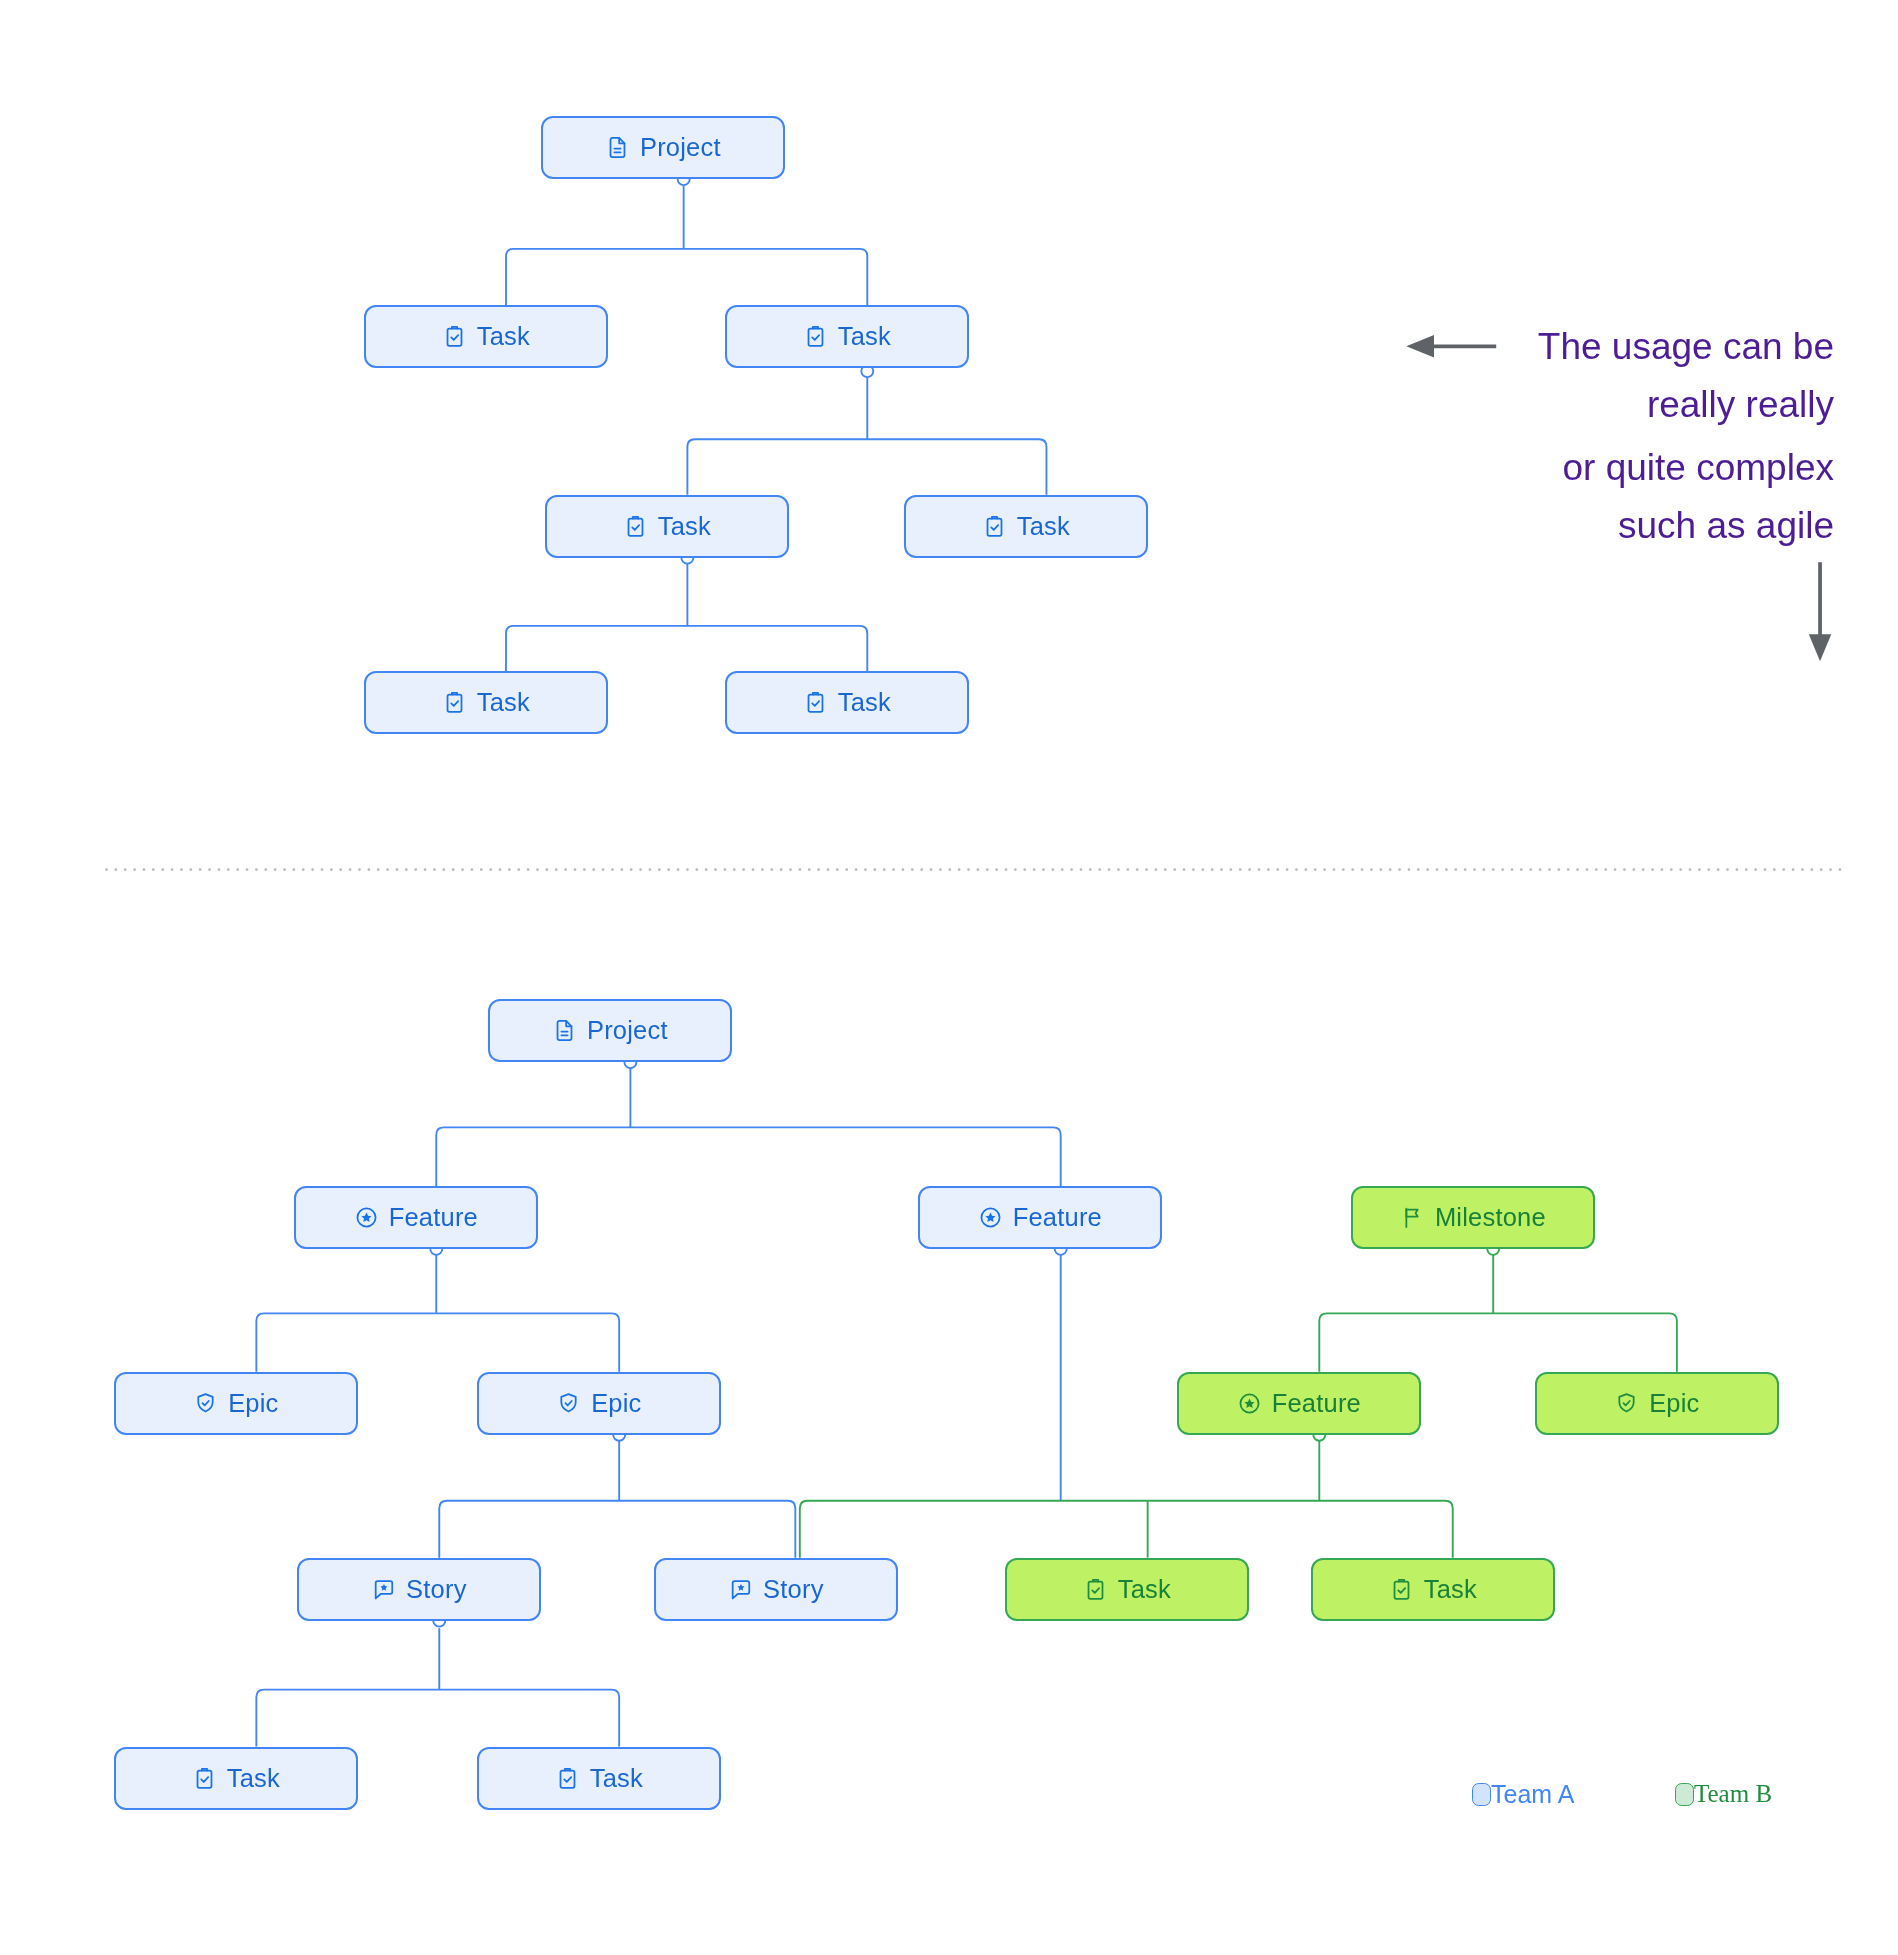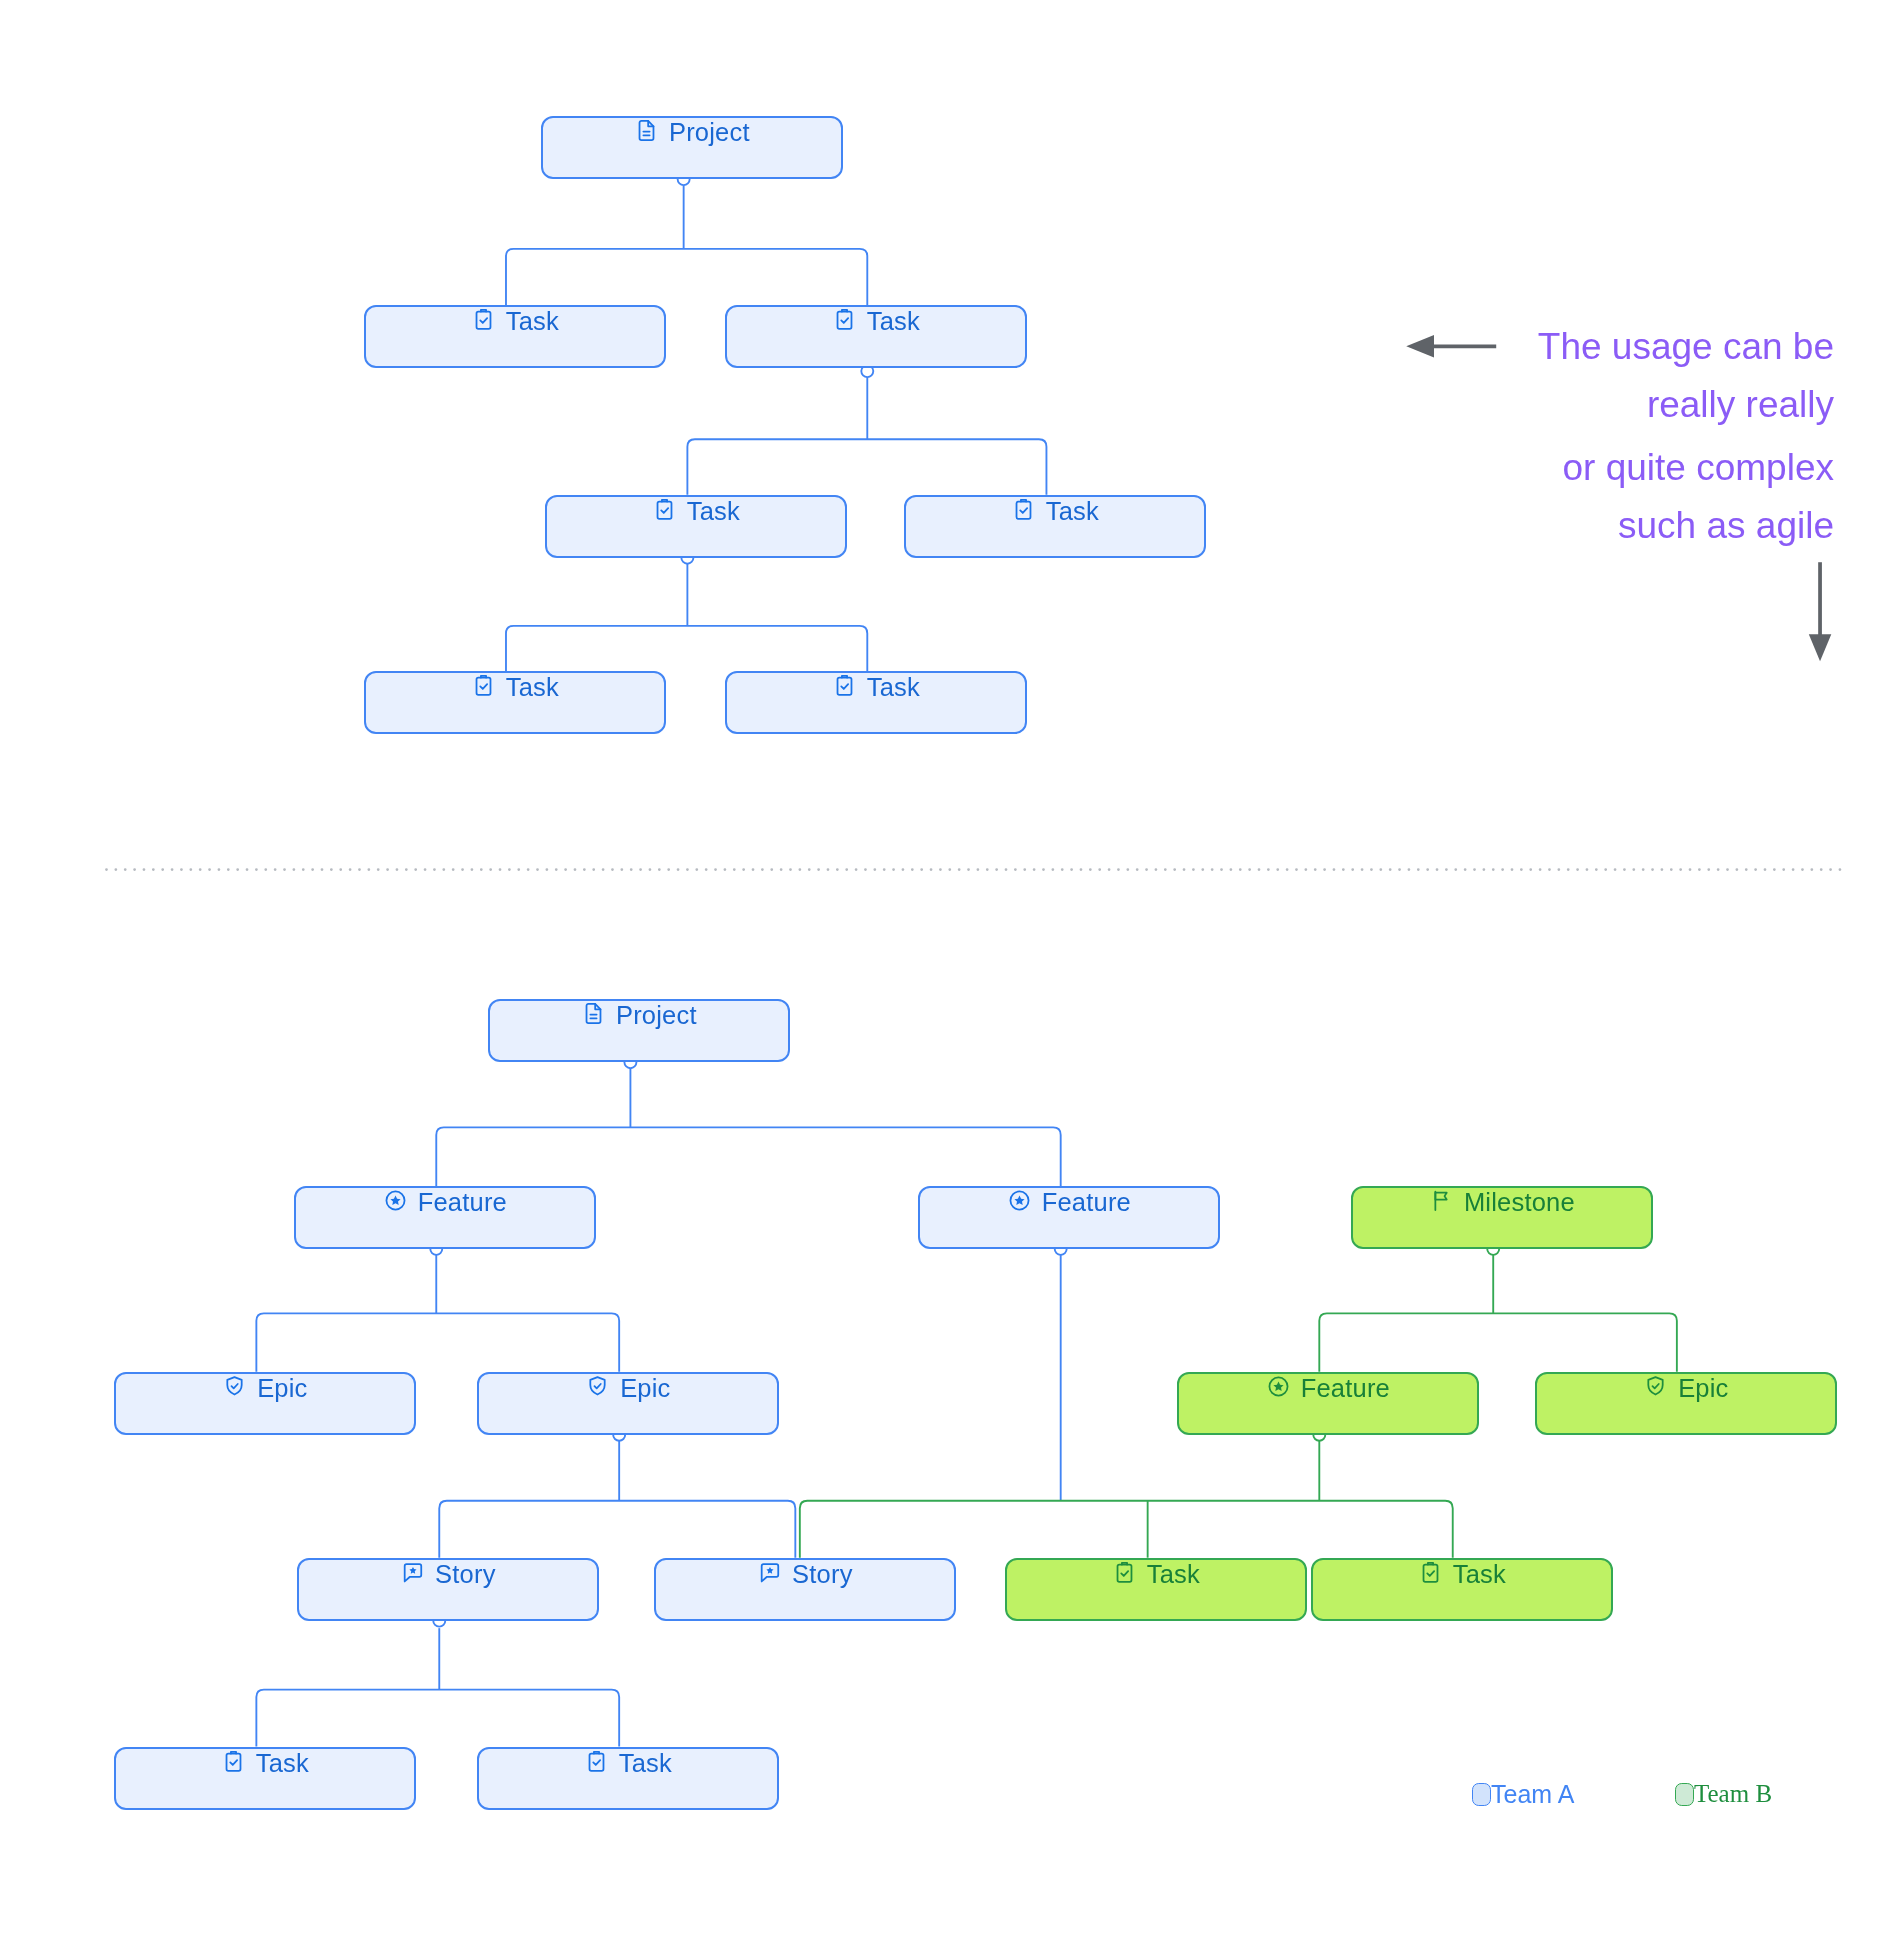--- a/index.html
+++ b/index.html
@@ -2,33 +2,33 @@
 <html style="font-size:12px"><head>
 <meta charset="utf-8">
 <style>
   html,body{margin:0;padding:0;background:#ffffff;}
   body{width:1898px;height:1955px;position:relative;overflow:hidden;
        font-family:"Liberation Sans","DejaVu Sans",sans-serif;}
   #canvas{position:absolute;left:0;top:0;width:1898px;height:1955px;}
   #wires{position:absolute;left:0;top:0;width:1898px;height:1955px;}
 
   
-  .node{position:absolute;width:302px;height:63px;box-sizing:border-box;
-        border:2.2px solid;border-radius:12px;display:flex;align-items:flex-start;
+  .node{position:absolute;width:244px;height:63px;box-sizing:border-box;
+        border:2.2px solid;border-radius:12px;display:flex;align-items:center;
         justify-content:center;gap:9.7px;font-size:25.5px;font-weight:500;
         letter-spacing:0.2px;}
   .node.a{background:#e8f0fe;border-color:#4285f4;color:#1967d2;}
   .node.b{background:#bef264;border-color:#34a853;color:#188038;}
   .node .ic{width:25px;height:25px;flex:0 0 auto;}
   .node.a .ic{color:#1a73e8;}
   .node.b .ic{color:#1e8e3e;}
 
   
   .annotation{position:absolute;right:64px;top:318px;width:615px;
-              text-align:right;color:#8b5cf6;font-size:37px;line-height:58px;}
+              text-align:right;color:#4c1d95;font-size:37px;line-height:58px;}
   .annotation p{margin:0;}
   .annotation p + p{margin-top:5.2px;}
 
   
   .legend-item{position:absolute;display:flex;align-items:center;
                font-size:25px;font-weight:500;}
   .legend-item.a{left:1472px;top:1780px;color:#4285f4;}
   .legend-item.b{left:1675px;top:1780px;color:#1e8e3e;font-family:Liberation Serif, serif;}
   .swatch{width:19px;height:23px;border-radius:6.7px;border:1.9px solid;box-sizing:border-box;}
   .swatch.a{background:#d2e3fc;border-color:#4285f4;}

